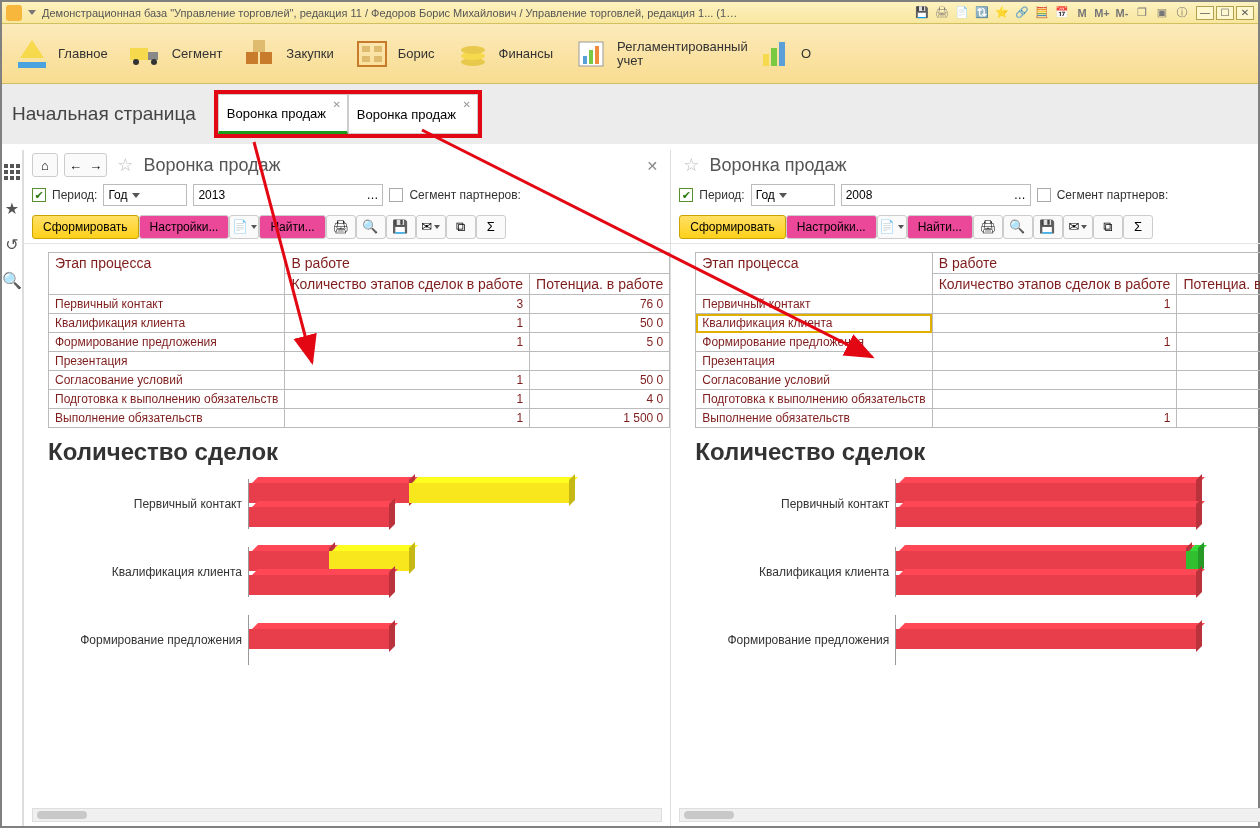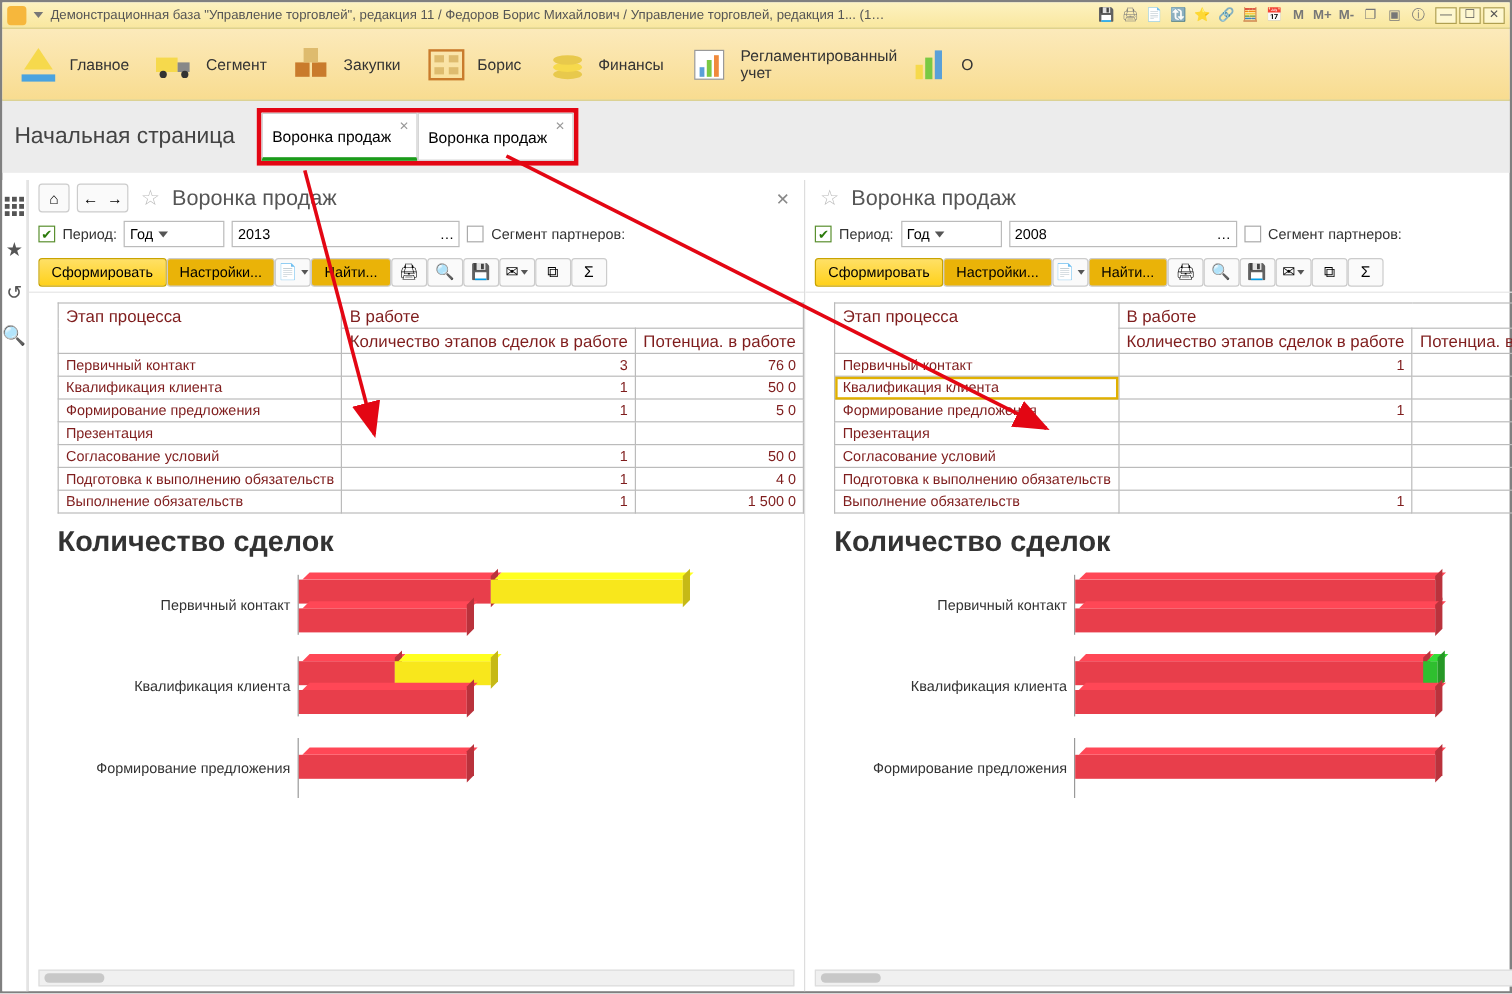--- a/index.html
+++ b/index.html
@@ -49,21 +49,21 @@
   .chk { width:14px;height:14px;border:1px solid #5a8f2f;background:#fff;display:inline-flex;align-items:center;justify-content:center;color:#2b7a0b;font-size:11px;}
   .lbl { color:#333; font-size:12px;}
   .combo { height:22px;border:1px solid #bbb;display:flex;align-items:center;padding:0 4px;background:#fff;}
   .combo .dd { margin-left:4px;width:0;height:0;border-left:4px solid transparent;border-right:4px solid transparent;border-top:5px solid #555;}
   .inputish { height:22px;border:1px solid #bbb;background:#fff;display:flex;align-items:center;padding:0 4px; flex:0 0 auto;}
   .inputish.year { width:190px; justify-content:space-between;}
   .chk-empty { width:14px;height:14px;border:1px solid #aaa;background:#fff;}
 
   .action-row { height:34px; display:flex; align-items:center; gap:0; padding:2px 8px; border-bottom:1px solid #e5e5e5;}
   .btn-yellow { height:24px;background:linear-gradient(#ffe066,#ffd11a);border:1px solid #c9a400;border-radius:3px;padding:0 10px;font-size:12px;cursor:pointer;}
-  .btn-plain { height:24px;border:1px solid #ccc;border-radius:3px;background:#eab308;padding:0 10px;font-size:12px;cursor:pointer;}
+  .btn-plain { height:24px;border:1px solid #ccc;border-radius:3px;background:#ec4899;padding:0 10px;font-size:12px;cursor:pointer;}
   .icon-btn { width:30px;height:24px;border:1px solid #ccc;border-radius:3px;background:#fafafa;display:flex;align-items:center;justify-content:center;font-size:13px;cursor:pointer;}
   .icon-btn .dd { margin-left:2px;width:0;height:0;border-left:3px solid transparent;border-right:3px solid transparent;border-top:4px solid #555;}
 
   .report-body { flex:1; overflow:hidden; position:relative;}
   .tbl { border-collapse:collapse; margin:8px 0 0 24px; font-size:12px; color:#7f1d1d; width:560px;}
   .tbl th, .tbl td { border:1px solid #bbb; padding:2px 6px; text-align:left; white-space:nowrap;}
   .tbl th { font-weight:normal; font-size:14px; vertical-align:top;}
   .tbl .num { text-align:right;}
 
   .chart-title { font-size:24px; font-weight:bold; margin:10px 0 4px 24px; color:#333;}

